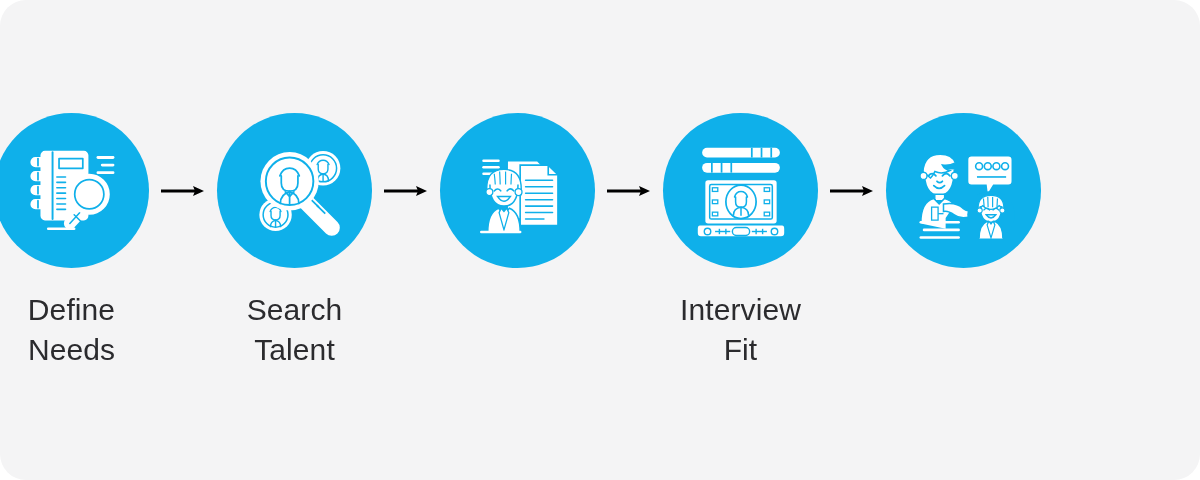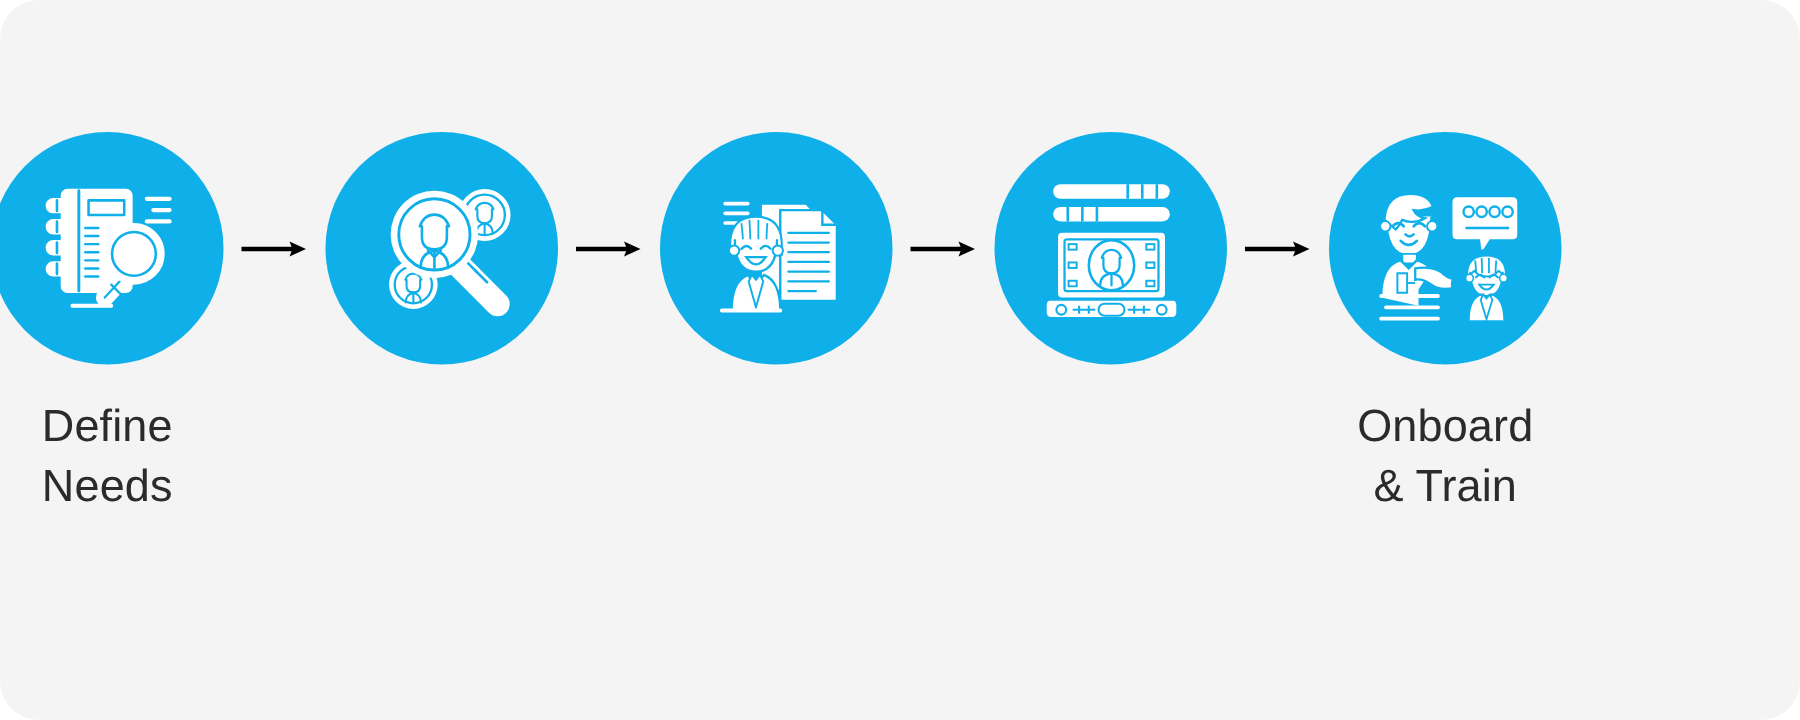--- a/index.html
+++ b/index.html
@@ -26,21 +26,21 @@
   .flow {
     position: absolute;
     top: 0;
     left: 0;
     width: 1035px;
     height: 480px;
     display: flex;
     flex-direction: row;
     align-items: flex-start;
     justify-content: center;
-    padding-top: 88px;
+    padding-top: 113px;
     box-sizing: border-box;
   }
   .step {
     width: 200px;
     display: flex;
     flex-direction: column;
     align-items: center;
   }
   .badge {
     width: 155px;
@@ -180,20 +180,22 @@
             <g fill="none" stroke="#0fb0ea" stroke-width="1.6" stroke-linecap="round">
               <path d="M36 36 q2.6 -7.2 9 -7.2 q6.4 0 9 7.2"></path>
               <path d="M37.3 36 v6.6 q0 7.6 7.7 7.6 q7.7 0 7.7 -7.6 v-6.6"></path>
               <path d="M36.5 61.5 q0 -8.8 8.5 -10.5 M53.5 61.5 q0 -8.8 -8.5 -10.5"></path>
               <line x1="45" y1="50.2" x2="45" y2="61.5"></line>
               <path d="M41 50.8 l4 4.2 l4 -4.2"></path>
             </g>
           </g>
         </svg>
       </div>
+      <div class="label">Search
+Talent</div>
     </div>
 
     <div class="connector">
       <svg width="46" height="16" viewBox="0 0 46 16" aria-hidden="true">
         <line x1="1" y1="8" x2="36" y2="8" stroke="#000000" stroke-width="3"></line>
         <path d="M44 8 L33 3 L35 8 L33 13 Z" fill="#000000"></path>
       </svg>
     </div>
 
     <div class="step">
@@ -309,20 +311,22 @@
               <line x1="26" y1="87.5" x2="40" y2="87.5"></line>
               <line x1="60" y1="87.5" x2="74" y2="87.5"></line>
               <line x1="30" y1="85" x2="30" y2="90"></line>
               <line x1="36" y1="85" x2="36" y2="90"></line>
               <line x1="64" y1="85" x2="64" y2="90"></line>
               <line x1="70" y1="85" x2="70" y2="90"></line>
             </g>
           </g>
         </svg>
       </div>
+      <div class="label">Interview
+Fit</div>
     </div>
 
     <div class="connector">
       <svg width="46" height="16" viewBox="0 0 46 16" aria-hidden="true">
         <line x1="1" y1="8" x2="36" y2="8" stroke="#000000" stroke-width="3"></line>
         <path d="M44 8 L33 3 L35 8 L33 13 Z" fill="#000000"></path>
       </svg>
     </div>
 
     <div class="step">
@@ -389,18 +393,16 @@
               <path d="M68.5 67.5 q2.5 -3 5 0"></path>
               <path d="M77 67.5 q2.5 -3 5 0"></path>
             </g>
             <path d="M70.5 72 q4.5 6 9 0 z" fill="#ffffff" stroke="#0fb0ea" stroke-width="1.2"></path>
             <path d="M64 94 q0 -13 7.5 -16 l3.5 4 l3.5 -4 q7.5 3 7.5 16 z" fill="#ffffff"></path>
             <path d="M64 94 q0 -13 7.5 -16 l3.5 4 l3.5 -4 q7.5 3 7.5 16" fill="none" stroke="#0fb0ea" stroke-width="1.3"></path>
             <path d="M73 78 l2 2.6 l2 -2.6 l1.6 3.4 l-3.6 12 l-3.6 -12 z" fill="#ffffff" stroke="#0fb0ea" stroke-width="1.1"></path>
           </g>
         </svg>
       </div>
-      <div class="label">Onboard
-&amp; Train</div>
     </div>
 
   </div>
 </div>
 
 </body></html>

